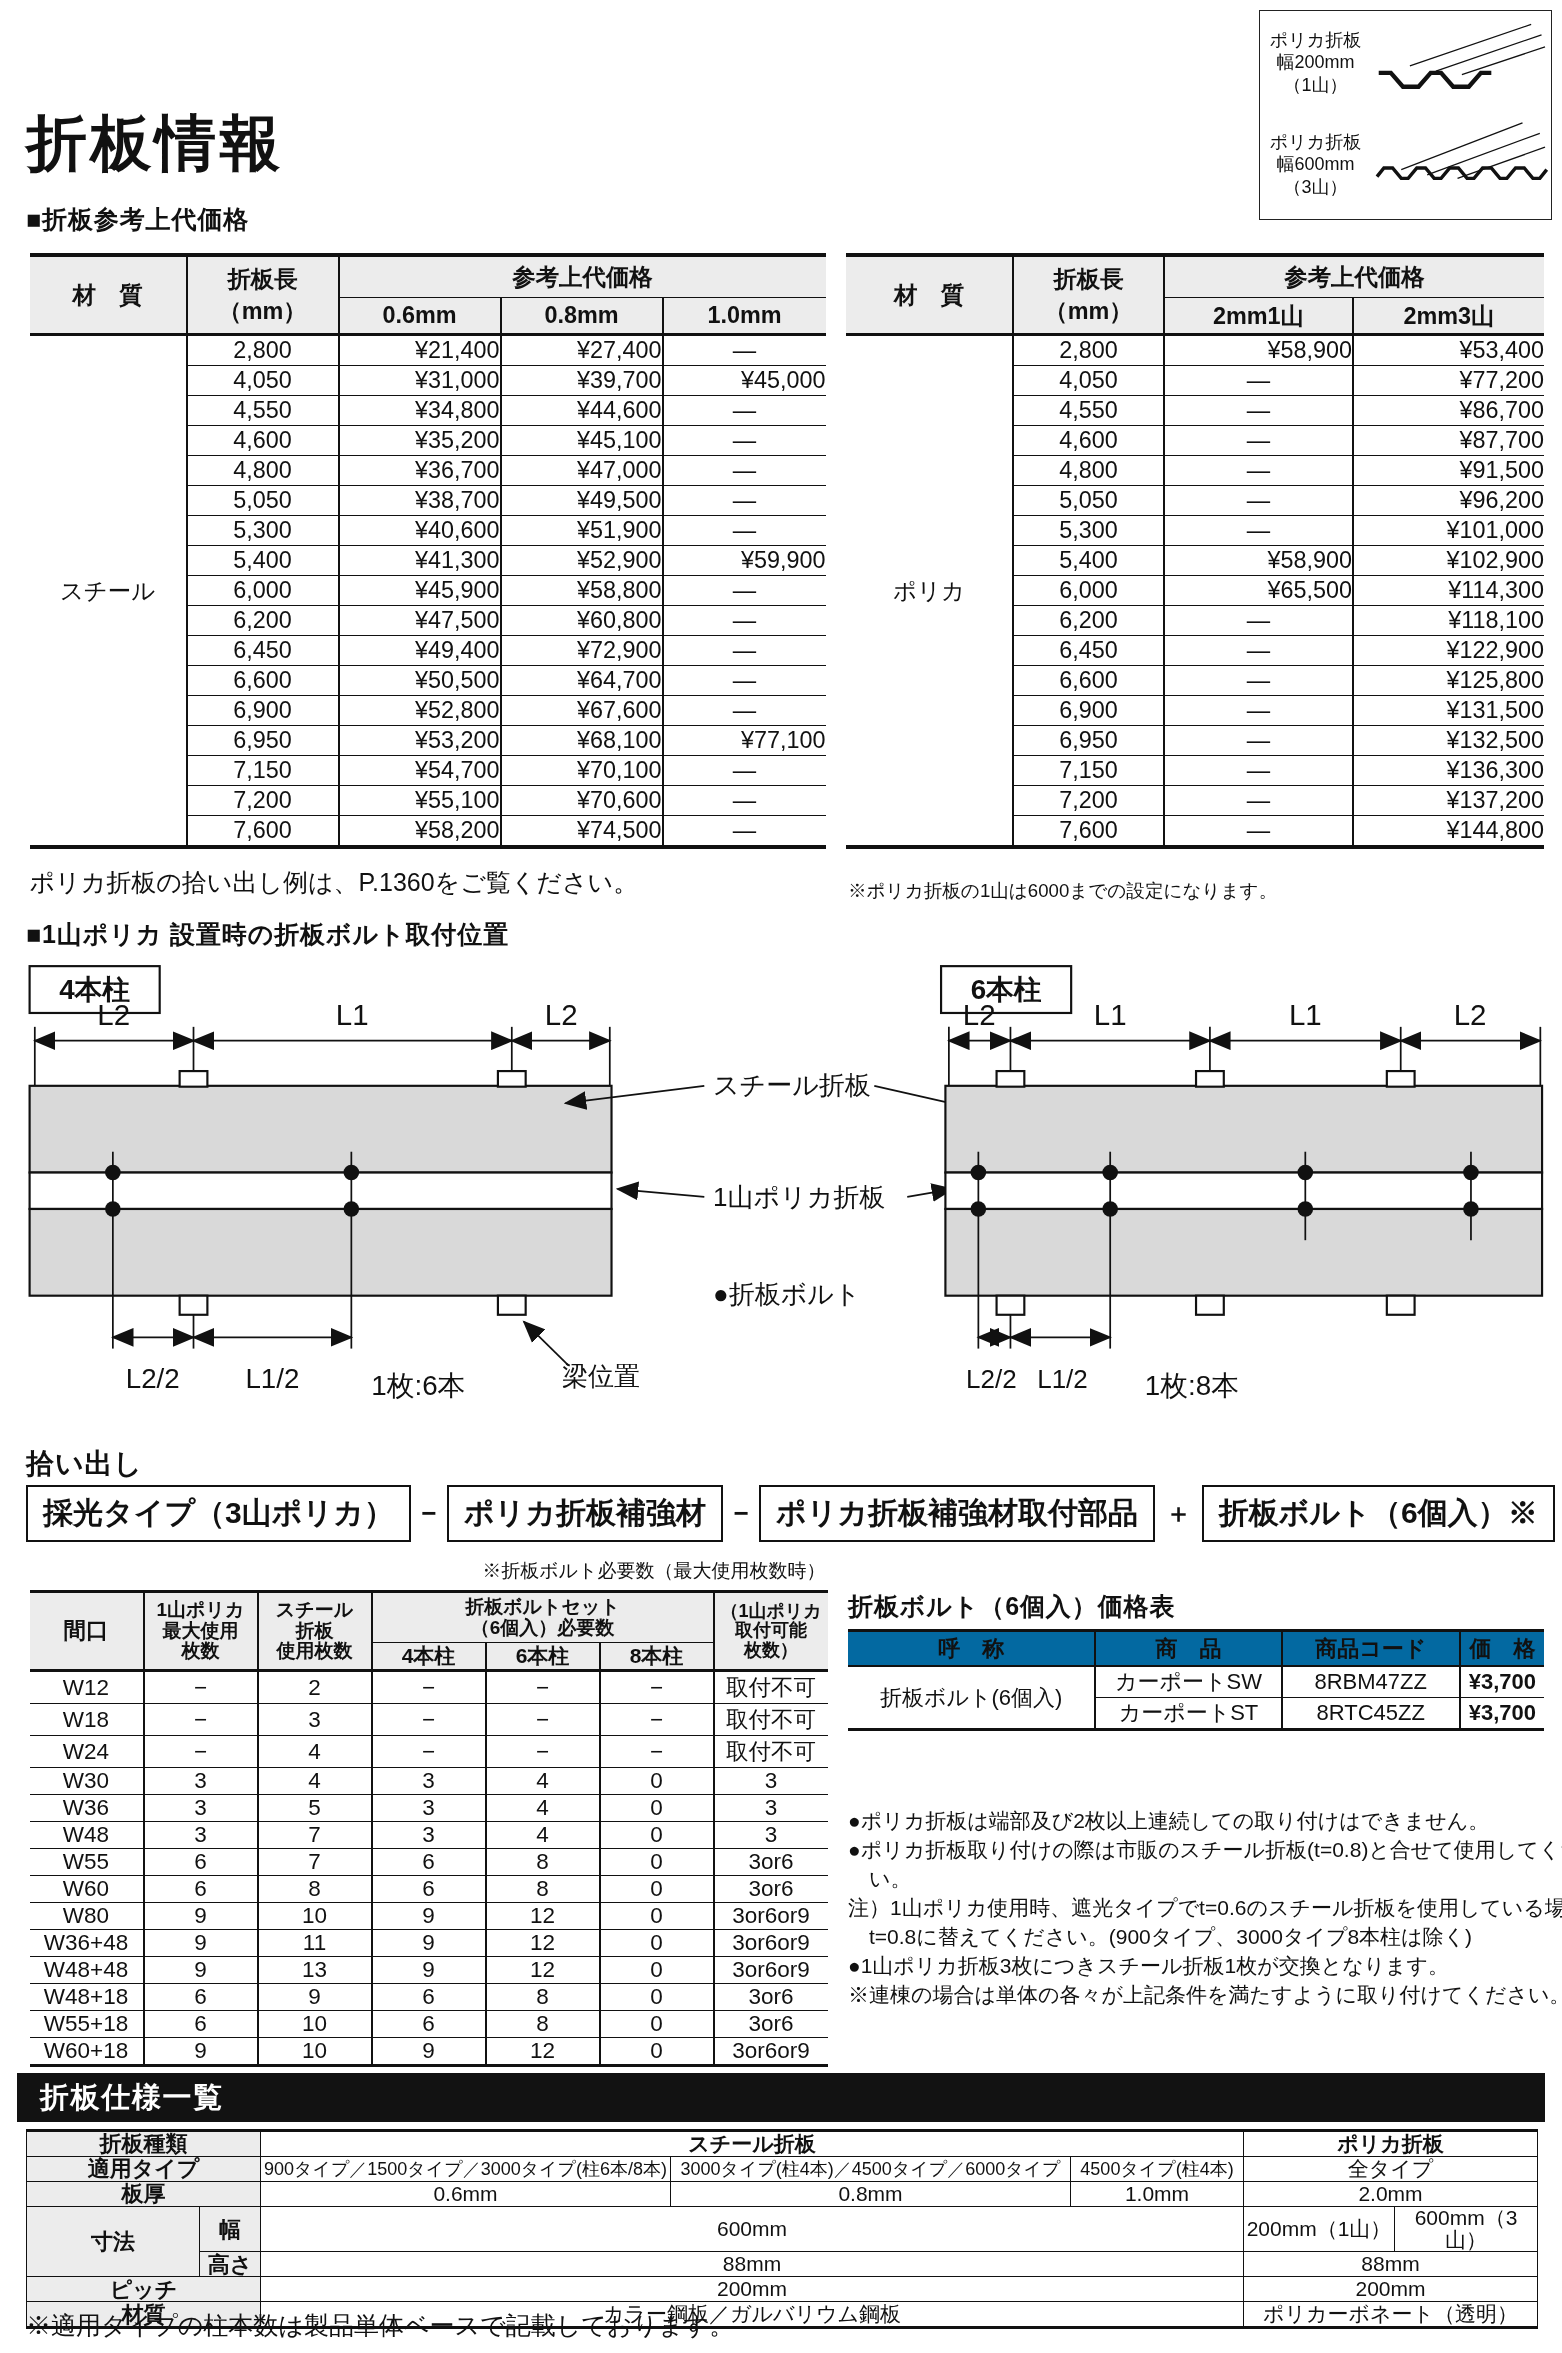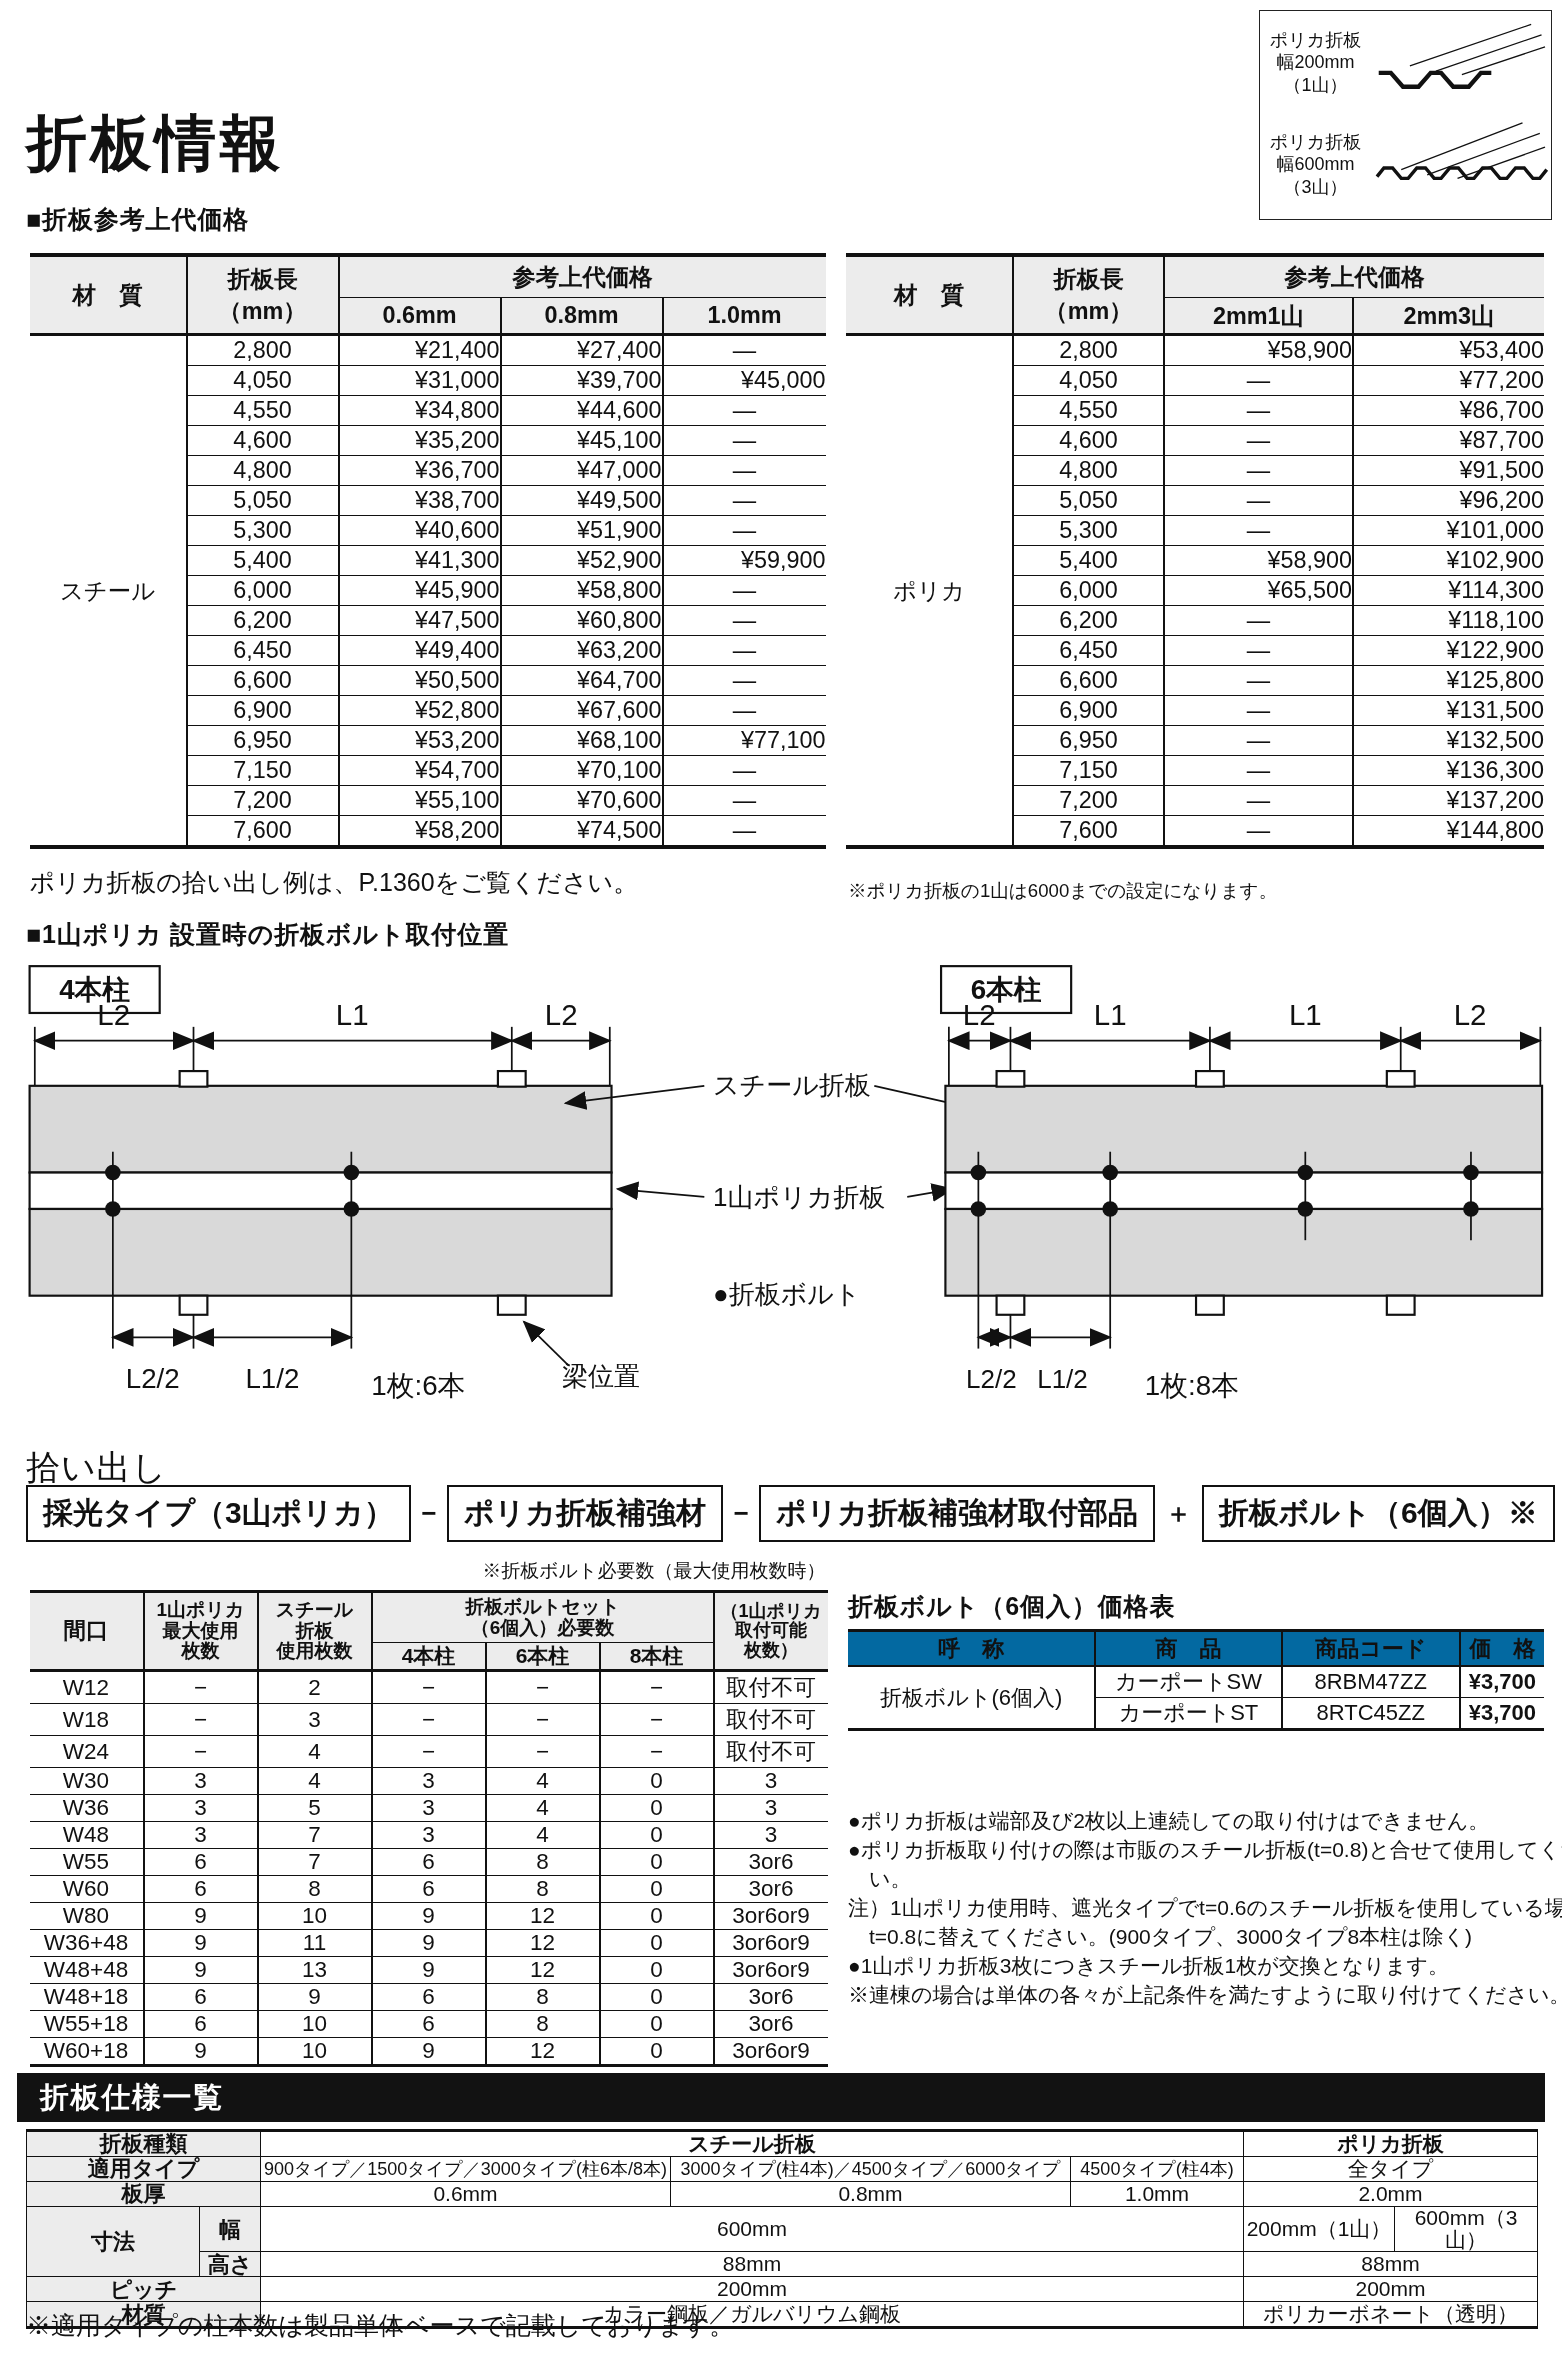--- a/index.html
+++ b/index.html
@@ -40,21 +40,21 @@
   #note-polica{left:848px;top:878px;font-size:18.6px}
   #note-pickup{left:29.5px;top:866px;font-size:25px}
 
   #diagram{left:0;top:954px}
   svg text{font-family:"Liberation Sans",sans-serif;fill:#111}
   .t34{font-size:34px;font-weight:500}
   .t32{font-size:32px;font-weight:500}
   .t32b{font-size:32px;font-weight:700}
   .t30{font-size:30px;font-weight:500}
 
-  #pickup-h{left:26px;top:1445px;font-size:34px;font-weight:400}
+  #pickup-h{left:26px;top:1445px;font-size:28px;font-weight:700}
   #formula{left:26px;top:1485px;display:flex;align-items:center;gap:10.4px}
   .fbox{border:2.6px solid #111;padding:6px 15px;font-size:30px;font-weight:700;white-space:nowrap}
   .fop{font-size:26px;font-weight:700}
 
   #count-note{left:29.5px;top:1558px;width:796px;text-align:right;font-size:19px}
 
   .ctable{position:absolute;border-top:3.9px solid #111;border-bottom:3.9px solid #111}
   .ctable th{background:#ececec;font-weight:700;padding:0;text-align:center;line-height:1.08}
   .ctable thead tr.main th{height:49px;font-size:19px}
   .ctable thead tr.sub th{height:26px;border-bottom:3.5px solid #111;font-size:21px}
@@ -206,21 +206,21 @@
         </tr>
         <tr>
           <td class="len">6,200</td>
           <td class="price">¥47,500</td>
           <td class="price">¥60,800</td>
           <td class="dash">—</td>
         </tr>
         <tr>
           <td class="len">6,450</td>
           <td class="price">¥49,400</td>
-          <td class="price">¥63,200</td>
+          <td class="price">¥72,900</td>
           <td class="dash">—</td>
         </tr>
         <tr>
           <td class="len">6,600</td>
           <td class="price">¥50,500</td>
           <td class="price">¥64,700</td>
           <td class="dash">—</td>
         </tr>
         <tr>
           <td class="len">6,900</td>

